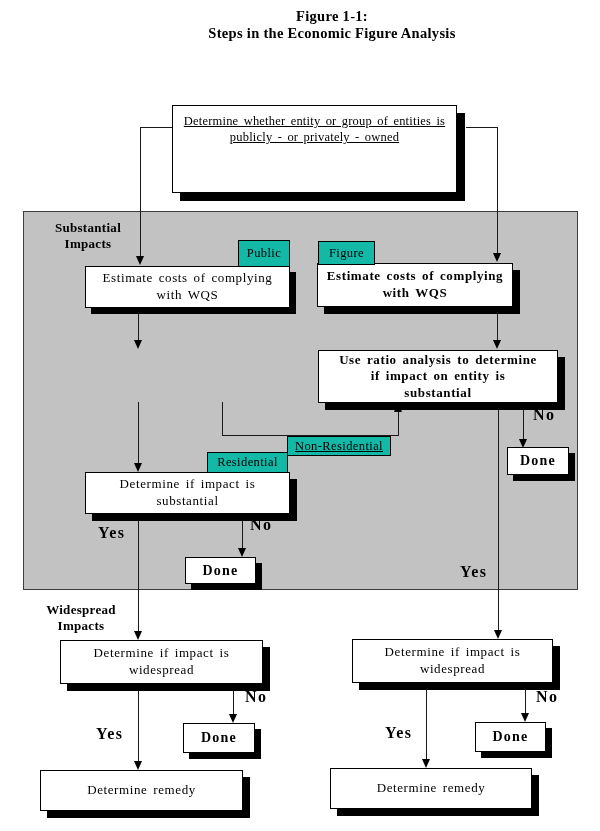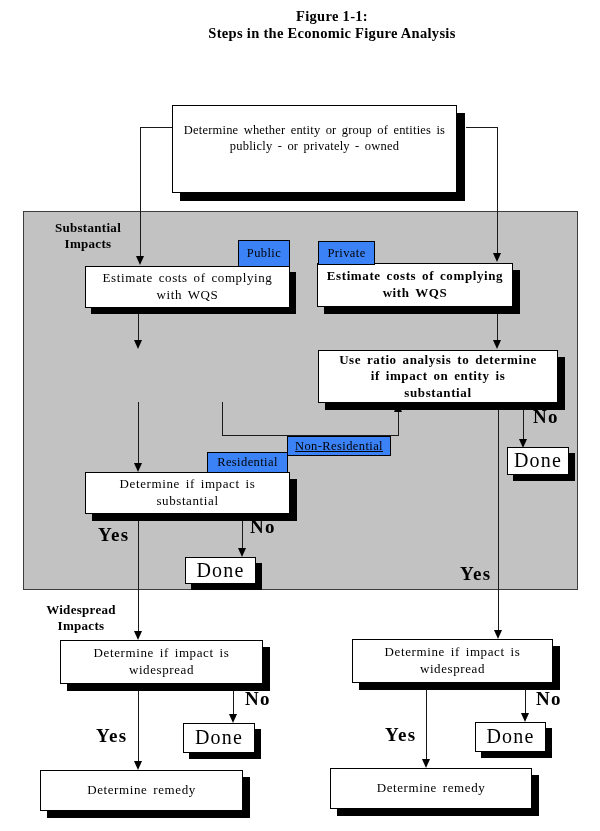--- a/index.html
+++ b/index.html
@@ -10,27 +10,27 @@
   .title{position:absolute;top:8px;left:8px;width:600px;text-align:center;
     font-weight:bold;font-size:14.5px;line-height:17px;letter-spacing:0.3px;padding-left:24px;}
   .panel{position:absolute;left:23px;top:211px;width:553px;height:377px;
     background:#c2c2c2;border:1px solid #3d3d3d;z-index:1;}
   .box{position:absolute;background:#ffffff;border:1px solid #000;z-index:4;
     display:flex;align-items:center;justify-content:center;text-align:center;
     font-size:13px;line-height:1.28;letter-spacing:0.6px;word-spacing:2px;
     box-shadow:7px 7px 0 0 #000;}
   .box .bt{white-space:pre-line;}
   .box.bold{font-weight:bold;}
-  .box.sm{box-shadow:6px 6px 0 0 #000;font-weight:normal;font-size:20px;letter-spacing:1.2px;}
+  .box.sm{box-shadow:6px 6px 0 0 #000;font-weight:bold;font-size:14px;letter-spacing:1.2px;}
   .box.top-align{align-items:flex-start;}
-  .tag{position:absolute;background:#3b82f6;border:1px solid #000;z-index:5;
+  .tag{position:absolute;background:#14b8a6;border:1px solid #000;z-index:5;
     display:flex;align-items:center;justify-content:center;font-size:12.5px;letter-spacing:0.4px;}
   .seclabel{position:absolute;z-index:5;font-weight:bold;font-size:13px;line-height:1.25;
     text-align:center;white-space:pre-line;letter-spacing:0.3px;}
-  .branch{position:absolute;z-index:5;font-weight:bold;font-size:19px;letter-spacing:1.4px;}
+  .branch{position:absolute;z-index:5;font-weight:bold;font-size:16px;letter-spacing:1.4px;}
   .vline{position:absolute;width:1px;background:#1a1a1a;z-index:2;}
   .hline{position:absolute;height:1px;background:#1a1a1a;z-index:2;}
   .arr-d{position:absolute;width:0;height:0;z-index:3;
     border-left:4px solid transparent;border-right:4px solid transparent;border-top:9px solid #000;}
   .arr-u{position:absolute;width:0;height:0;z-index:3;
     border-left:4px solid transparent;border-right:4px solid transparent;border-bottom:9px solid #000;}
 </style>
 </head>
 <body>
 
@@ -83,21 +83,21 @@
   <div class="vline" style="left:138px;top:683px;height:78px;"></div>
   <div class="arr-d" style="left:134px;top:761px;"></div>
   <div class="vline" style="left:233px;top:683px;height:31px;"></div>
   <div class="arr-d" style="left:229px;top:714px;"></div>
 
   <div class="vline" style="left:426px;top:682px;height:77px;"></div>
   <div class="arr-d" style="left:422px;top:759px;"></div>
   <div class="vline" style="left:525px;top:682px;height:31px;"></div>
   <div class="arr-d" style="left:521px;top:713px;"></div>
 
-  <div class="box top-align" style="left:172px;top:105px;width:285px;height:88px;box-shadow:8px 8px 0 0 #000;font-size:12.5px;letter-spacing:0.2px;padding-top:16px;box-sizing:border-box;">
+  <div class="box top-align" style="left:172px;top:105px;width:285px;height:88px;box-shadow:8px 8px 0 0 #000;font-size:12.5px;letter-spacing:0.2px;padding-top:7px;box-sizing:border-box;text-decoration:underline;">
     <span class="bt">Determine whether entity or group of entities is
 publicly - or privately - owned</span>
   </div>
 
   <div class="box" style="left:85px;top:266px;width:203px;height:40px;box-shadow:6px 6px 0 0 #000;">
     <span class="bt">Estimate costs of complying
 with WQS</span>
   </div>
 
   <div class="box bold" style="left:317px;top:263px;width:194px;height:42px;">
@@ -145,21 +145,21 @@
 
   <div class="box" style="left:40px;top:770px;width:201px;height:39px;">
     <span class="bt">Determine remedy</span>
   </div>
 
   <div class="box" style="left:330px;top:768px;width:200px;height:39px;">
     <span class="bt">Determine remedy</span>
   </div>
 
   <div class="tag" style="left:238px;top:240px;width:50px;height:25px;">Public</div>
-  <div class="tag" style="left:318px;top:241px;width:55px;height:22px;">Private</div>
+  <div class="tag" style="left:318px;top:241px;width:55px;height:22px;">Figure</div>
   <div class="tag" style="left:287px;top:436px;width:102px;height:18px;text-decoration:underline;">Non-Residential</div>
   <div class="tag" style="left:207px;top:452px;width:79px;height:19px;font-family:Liberation Serif, serif;">Residential</div>
 
   <div class="branch" style="left:98px;top:524px;">Yes</div>
   <div class="branch" style="left:250px;top:516px;">No</div>
   <div class="branch" style="left:533px;top:406px;">No</div>
   <div class="branch" style="left:460px;top:563px;">Yes</div>
   <div class="branch" style="left:96px;top:725px;">Yes</div>
   <div class="branch" style="left:245px;top:688px;">No</div>
   <div class="branch" style="left:385px;top:724px;">Yes</div>

